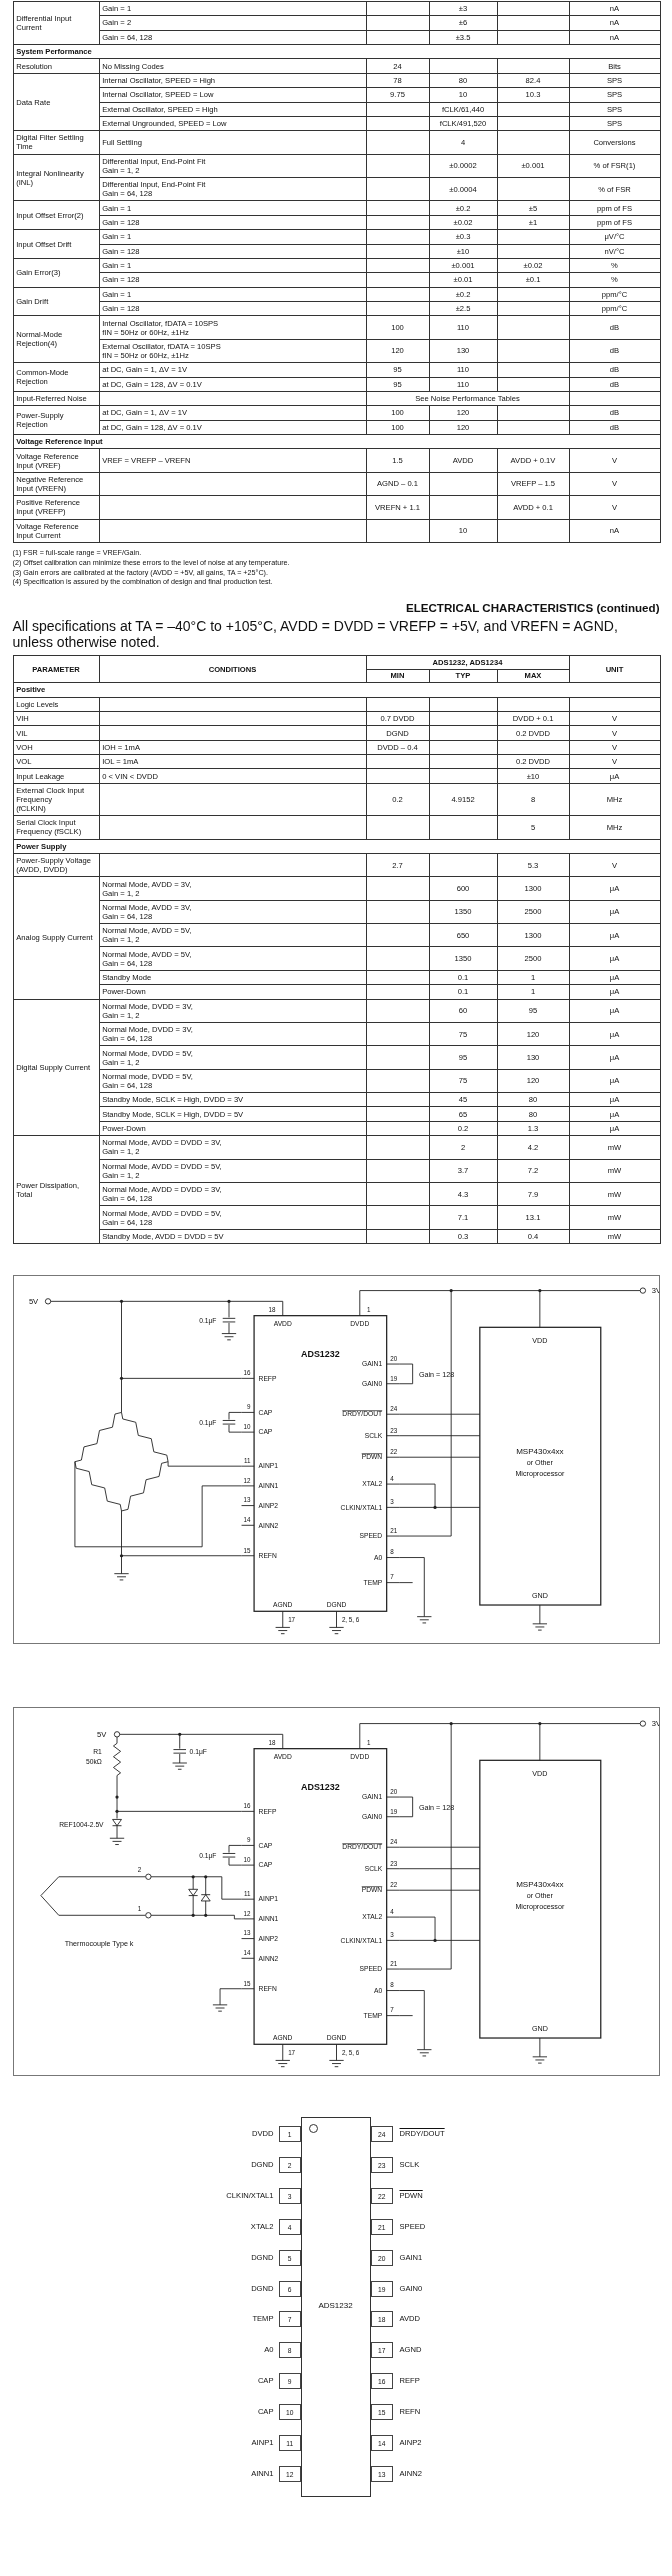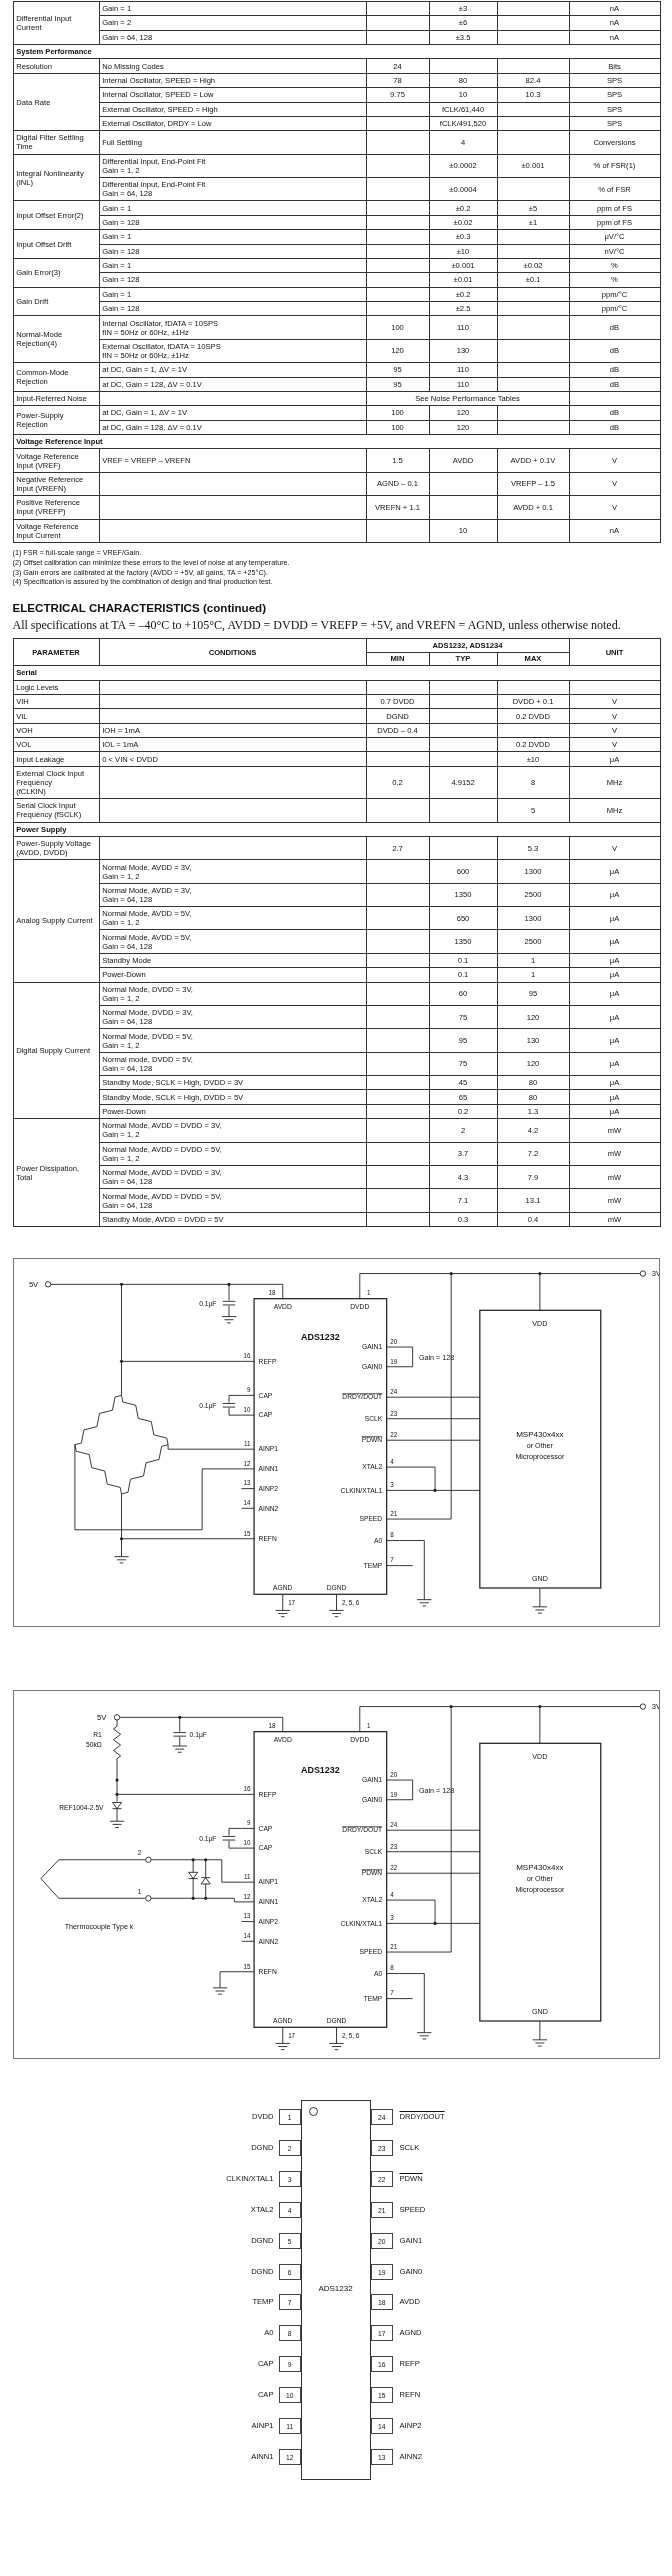--- a/index.html
+++ b/index.html
@@ -10,22 +10,22 @@
   table.spec th{font-weight:bold;text-align:center;padding:1.8px 2.7px;}
   td.param{white-space:pre-line;}
   td.cond{white-space:pre-line;}
   td.num{text-align:center;}
   td.unit{text-align:center;}
   td.sec{font-weight:bold;}
   #t1{margin-top:0.9px;}
   #t2{margin-top:5px;}
   .footnotes{margin:5.4px 12.5px 0;}
   .footnote{font-size:7.2px;line-height:1.35;padding-left:14.3px;text-indent:-14.3px;}
-  h2.sec-title{margin:14.3px 12.5px 0;font-size:11.6px;font-weight:bold;}
-  .cond-line{margin:3.6px 12.5px 0;font-size:12px;font-family:Liberation Serif, serif;}
+  h2.sec-title{margin:14.3px 12.5px 0;font-size:11.6px;font-weight:bold;text-align:right;}
+  .cond-line{margin:3.6px 12.5px 0;font-size:14px;}
   .figure-frame{border:0.9px solid #777;margin:30.5px 12.5px 0;padding:2.7px 0;}
   #fig43box{margin-top:63px;}
   .figure-frame svg{margin:0 auto;}
   .figure-caption{margin-top:9px;text-align:center;font-size:9.4px;font-weight:bold;}
   h2.center-title{margin:81px 0 0;text-align:center;font-size:11.2px;font-weight:bold;letter-spacing:0.4px;}
   #pinout{position:relative;width:305px;height:385px;margin:41px auto 0;}
   .chip-body{position:absolute;left:117px;top:0;width:70px;height:380px;border:1.3px solid #333;box-sizing:border-box;}
   .chip-name{position:absolute;left:117px;top:184px;width:70px;text-align:center;font-size:8px;}
   .pin1-dot{position:absolute;left:125px;top:6.3px;width:7.2px;height:7.2px;border:0.9px solid #333;border-radius:50%;}
   .pin-box{position:absolute;width:22.4px;height:15.2px;border:0.9px solid #444;font-size:6.7px;line-height:15.2px;
@@ -103,21 +103,21 @@
           <td class="unit">SPS</td>
         </tr>
         <tr>
           <td class="cond">External Oscillator, SPEED = High</td>
           <td class="num"></td>
           <td class="num">fCLK/61,440</td>
           <td class="num"></td>
           <td class="unit">SPS</td>
         </tr>
         <tr>
-          <td class="cond">External Oscillator, DRDY = Low</td>
+          <td class="cond">External Ungrounded, SPEED = Low</td>
           <td class="num"></td>
           <td class="num">fCLK/491,520</td>
           <td class="num"></td>
           <td class="unit">SPS</td>
         </tr>
         <tr>
           <td class="param">Digital Filter Settling Time</td>
           <td class="cond">Full Settling</td>
           <td class="num"></td>
           <td class="num">4</td>
@@ -320,21 +320,21 @@
         <th rowspan="2">UNIT</th>
       </tr>
       <tr>
         <th>MIN</th>
         <th>TYP</th>
         <th>MAX</th>
       </tr>
     </thead>
     <tbody id="t2body">
         <tr>
-          <td class="sec" colspan="6">Serial</td>
+          <td class="sec" colspan="6">Positive</td>
         </tr>
         <tr>
           <td class="param">Logic Levels</td>
           <td class="cond"></td>
           <td class="num"></td>
           <td class="num"></td>
           <td class="num"></td>
           <td class="unit"></td>
         </tr>
         <tr>

